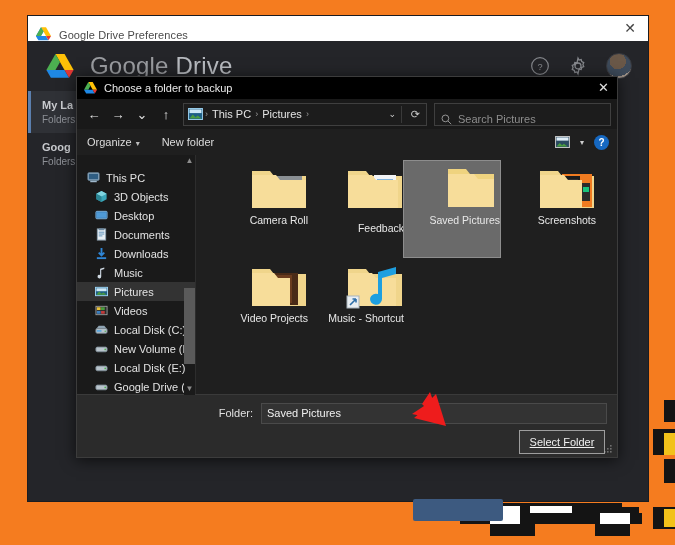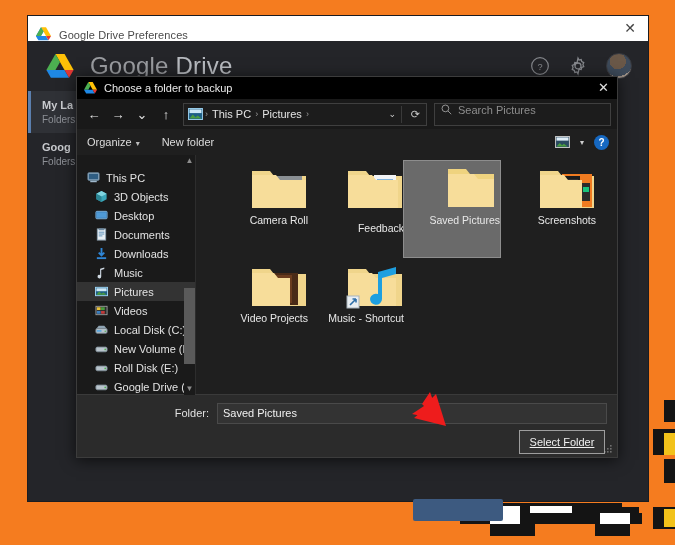--- a/index.html
+++ b/index.html
@@ -72,21 +72,21 @@
     display:flex;align-items:center;padding:0 4px;position:relative;
   }
   #addr .crumbicon{width:15px;height:12px;margin-right:2px;}
   #addr .crumb{font-size:11px;color:#e3e3e3;padding:0 4px;cursor:pointer;}
   #addr .sep{font-size:9px;color:#9a9a9a;}
   #addr .caret{position:absolute;right:30px;font-size:9px;color:#cfcfcf;}
   #addr .refresh{position:absolute;right:6px;font-size:11px;color:#cfcfcf;}
   #addr .divline{position:absolute;right:24px;width:1px;top:2px;bottom:2px;background:#3a3a3a;}
   #search{
     width:163px;height:21px;margin-left:5px;background:#1c1c1c;border:1px solid #3f3f3f;
-    display:flex;align-items:flex-start;padding:0 6px;gap:6px;
+    display:flex;align-items:flex-end;padding:0 6px;gap:6px;
   }
   #search .sp{font-size:11px;color:#8d8d8d;}
 
   #cmd-row{height:26px;display:flex;align-items:center;padding:0 10px;background:#1f1f1f;position:relative;}
   .cmd{font-size:11px;color:#dcdcdc;margin-right:22px;cursor:pointer;}
   .cmd .ar{font-size:8px;color:#bdbdbd;margin-left:4px;}
   #cmd-right{position:absolute;right:8px;display:flex;align-items:center;gap:10px;}
   #helpbtn{
     width:15px;height:15px;border-radius:50%;background:#1668c1;color:#fff;
     font-size:10px;font-weight:bold;text-align:center;line-height:15px;cursor:pointer;
@@ -114,21 +114,21 @@
 
   #files{flex:1;position:relative;background:#1f1f1f;}
   .fitem{
     position:absolute;width:96px;height:92px;display:flex;flex-direction:column;
     align-items:flex-end;justify-content:flex-start;cursor:pointer;padding-top:4px;
   }
   .fitem.sel{background:#6a6a6a;outline:1px solid #8d8d8d;}
   .fname{font-size:10.5px;color:#e8e8e8;margin-top:3px;text-align:center;line-height:12px;white-space:nowrap;}
   .folder{width:58px;height:46px;position:relative;}
 
-  #bottom{position:absolute;left:0;right:0;bottom:0;height:62px;background:#2b2b2b;border-top:1px solid #3a3a3a;}
+  #bottom{position:absolute;left:0;right:0;bottom:0;height:62px;background:#2b2b2b;border-top:1px solid #3a3a3a;padding-left:44px;}
   #folder-row{display:flex;align-items:center;height:26px;margin-top:5px;padding:0 10px;}
   #folder-label{font-size:11px;color:#e0e0e0;width:122px;text-align:right;padding-right:8px;}
   #folder-input{
     flex:1;height:19px;background:#333333;border:1px solid #4a4a4a;
     display:flex;align-items:center;padding:0 5px;font-size:11px;color:#f0f0f0;
   }
   #btn-row{display:flex;justify-content:flex-end;gap:10px;padding:0 12px;margin-top:4px;}
   .dbtn{
     width:84px;height:22px;background:#333333;border:1px solid #9e9e9e;
     font-size:11px;color:#f0f0f0;display:flex;align-items:center;justify-content:center;cursor:pointer;text-decoration:underline;
@@ -363,21 +363,21 @@
             <rect x="1" y="5.5" width="12" height="5" rx="1.6" fill="#b9c4cc" stroke="#7e8c96"></rect>
             <circle cx="11" cy="8" r="0.9" fill="#4caf50"></circle>
           </svg>
           <span>New Volume (D:</span>
         </div>
         <div class="titem">
           <svg class="ticon" viewBox="0 0 14 14">
             <rect x="1" y="5.5" width="12" height="5" rx="1.6" fill="#b9c4cc" stroke="#7e8c96"></rect>
             <circle cx="11" cy="8" r="0.9" fill="#4caf50"></circle>
           </svg>
-          <span>Roll Disk (E:)</span>
+          <span>Local Disk (E:)</span>
         </div>
         <div class="titem">
           <svg class="ticon" viewBox="0 0 14 14">
             <rect x="1" y="5.5" width="12" height="5" rx="1.6" fill="#b9c4cc" stroke="#7e8c96"></rect>
             <circle cx="11" cy="8" r="0.9" fill="#4caf50"></circle>
           </svg>
           <span>Google Drive (G:</span>
         </div>
       </div>
     </div>

